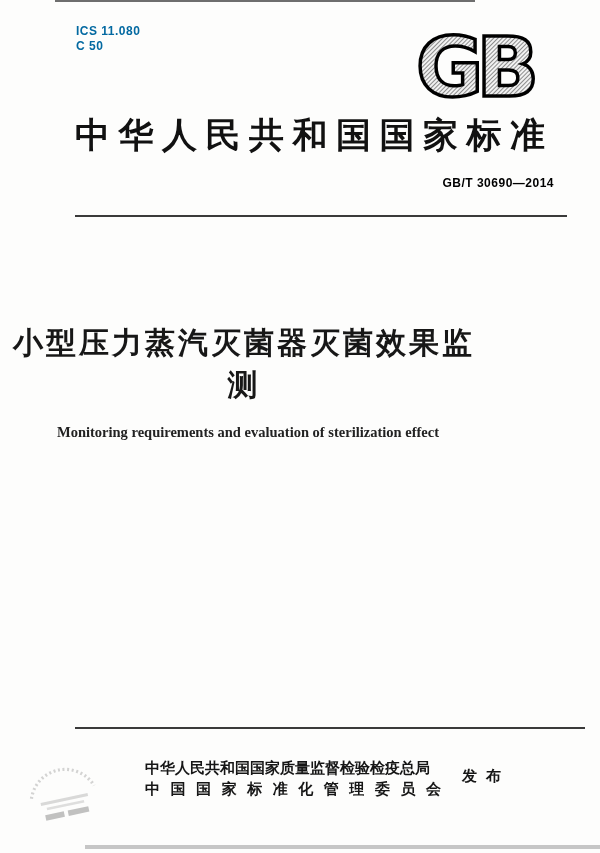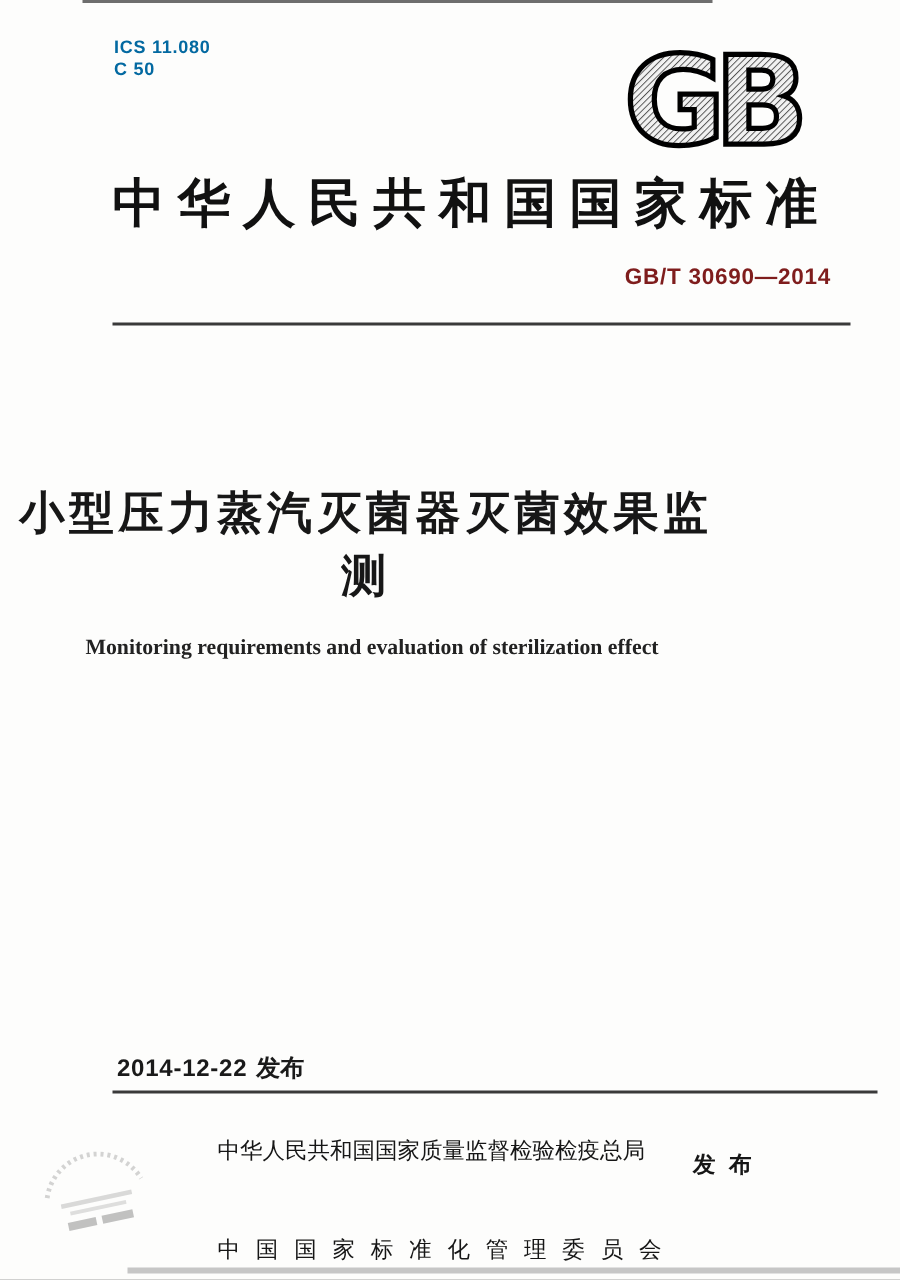--- a/index.html
+++ b/index.html
@@ -25,21 +25,21 @@
   .gb-logo { position: absolute; top: 30px; left: 412px; width: 124px; height: 74px; }
   .header-cn {
     position: absolute; top: 112px; left: 75px; width: 470px;
     font-family: Liberation Serif, serif;
     font-size: 35px; font-weight: bold; color: #111;
     text-align: justify; text-align-last: justify;
     white-space: nowrap;
   }
   .std-number {
     position: absolute; top: 176px; left: 75px; width: 479px;
-    text-align: right; font-size: 15px; font-weight: bold; color: #7f1d1d;
+    text-align: right; font-size: 12px; font-weight: bold; color: #000000;
     letter-spacing: .5px;
   }
   .rule-top {
     position: absolute; top: 215px; left: 75px; width: 492px; height: 2px;
     background: #3a3a3a;
   }
   .title-cn {
     position: absolute; top: 322px; left: 0; width: 488px;
     text-align: center; font-size: 30px; font-weight: bold; color: #171717;
     letter-spacing: 3px; line-height: 42px;
@@ -55,24 +55,24 @@
     font-size: 16px; font-weight: bold; color: #1a1a1a;
   }
   .dates-row .date-num { letter-spacing: .5px; }
   .dates-row .date-label { margin-left: 6px; }
   .rule-bottom {
     position: absolute; top: 727px; left: 75px; width: 510px; height: 2px;
     background: #3a3a3a;
   }
   .publisher-block {
     position: absolute; top: 757px; left: 145px; width: 296px;
-    font-size: 15px; font-weight: normal; color: #161616; line-height: 21px;
+    font-size: 15px; font-weight: bold; color: #161616; line-height: 21px;
     white-space: nowrap;
   }
-  .publisher-line2 { text-align: justify; text-align-last: justify; margin-top: 45px; }
+  .publisher-line2 { text-align: justify; text-align-last: justify; }
   .publish-label {
     position: absolute; top: 767px; left: 462px;
     font-size: 15px; font-weight: bold; color: #161616; letter-spacing: 9px;
     white-space: nowrap;
   }
   .stamp { position: absolute; top: 752px; left: 18px; }
   .bottom-band {
     position: absolute; top: 845px; left: 85px; right: 0; height: 4px;
     background: #c6c6c6;
   }
@@ -107,23 +107,20 @@
 
   <div class="title-cn">
     <div>小型压力蒸汽灭菌器灭菌效果监测</div>
   </div>
 
   <div class="title-en">
     <div>Monitoring requirements and evaluation of sterilization effect</div>
   </div>
 
   <div class="dates-row">
-    <div>
-      <span class="date-num">2014-12-22</span><span class="date-label">发布</span>
-    </div>
   </div>
 
   <div class="rule-bottom"></div>
 
   <div class="publisher-block">
     <div class="publisher-line1">中华人民共和国国家质量监督检验检疫总局</div>
     <div class="publisher-line2">中国国家标准化管理委员会</div>
   </div>
 
   <div class="publish-label">发布</div>

